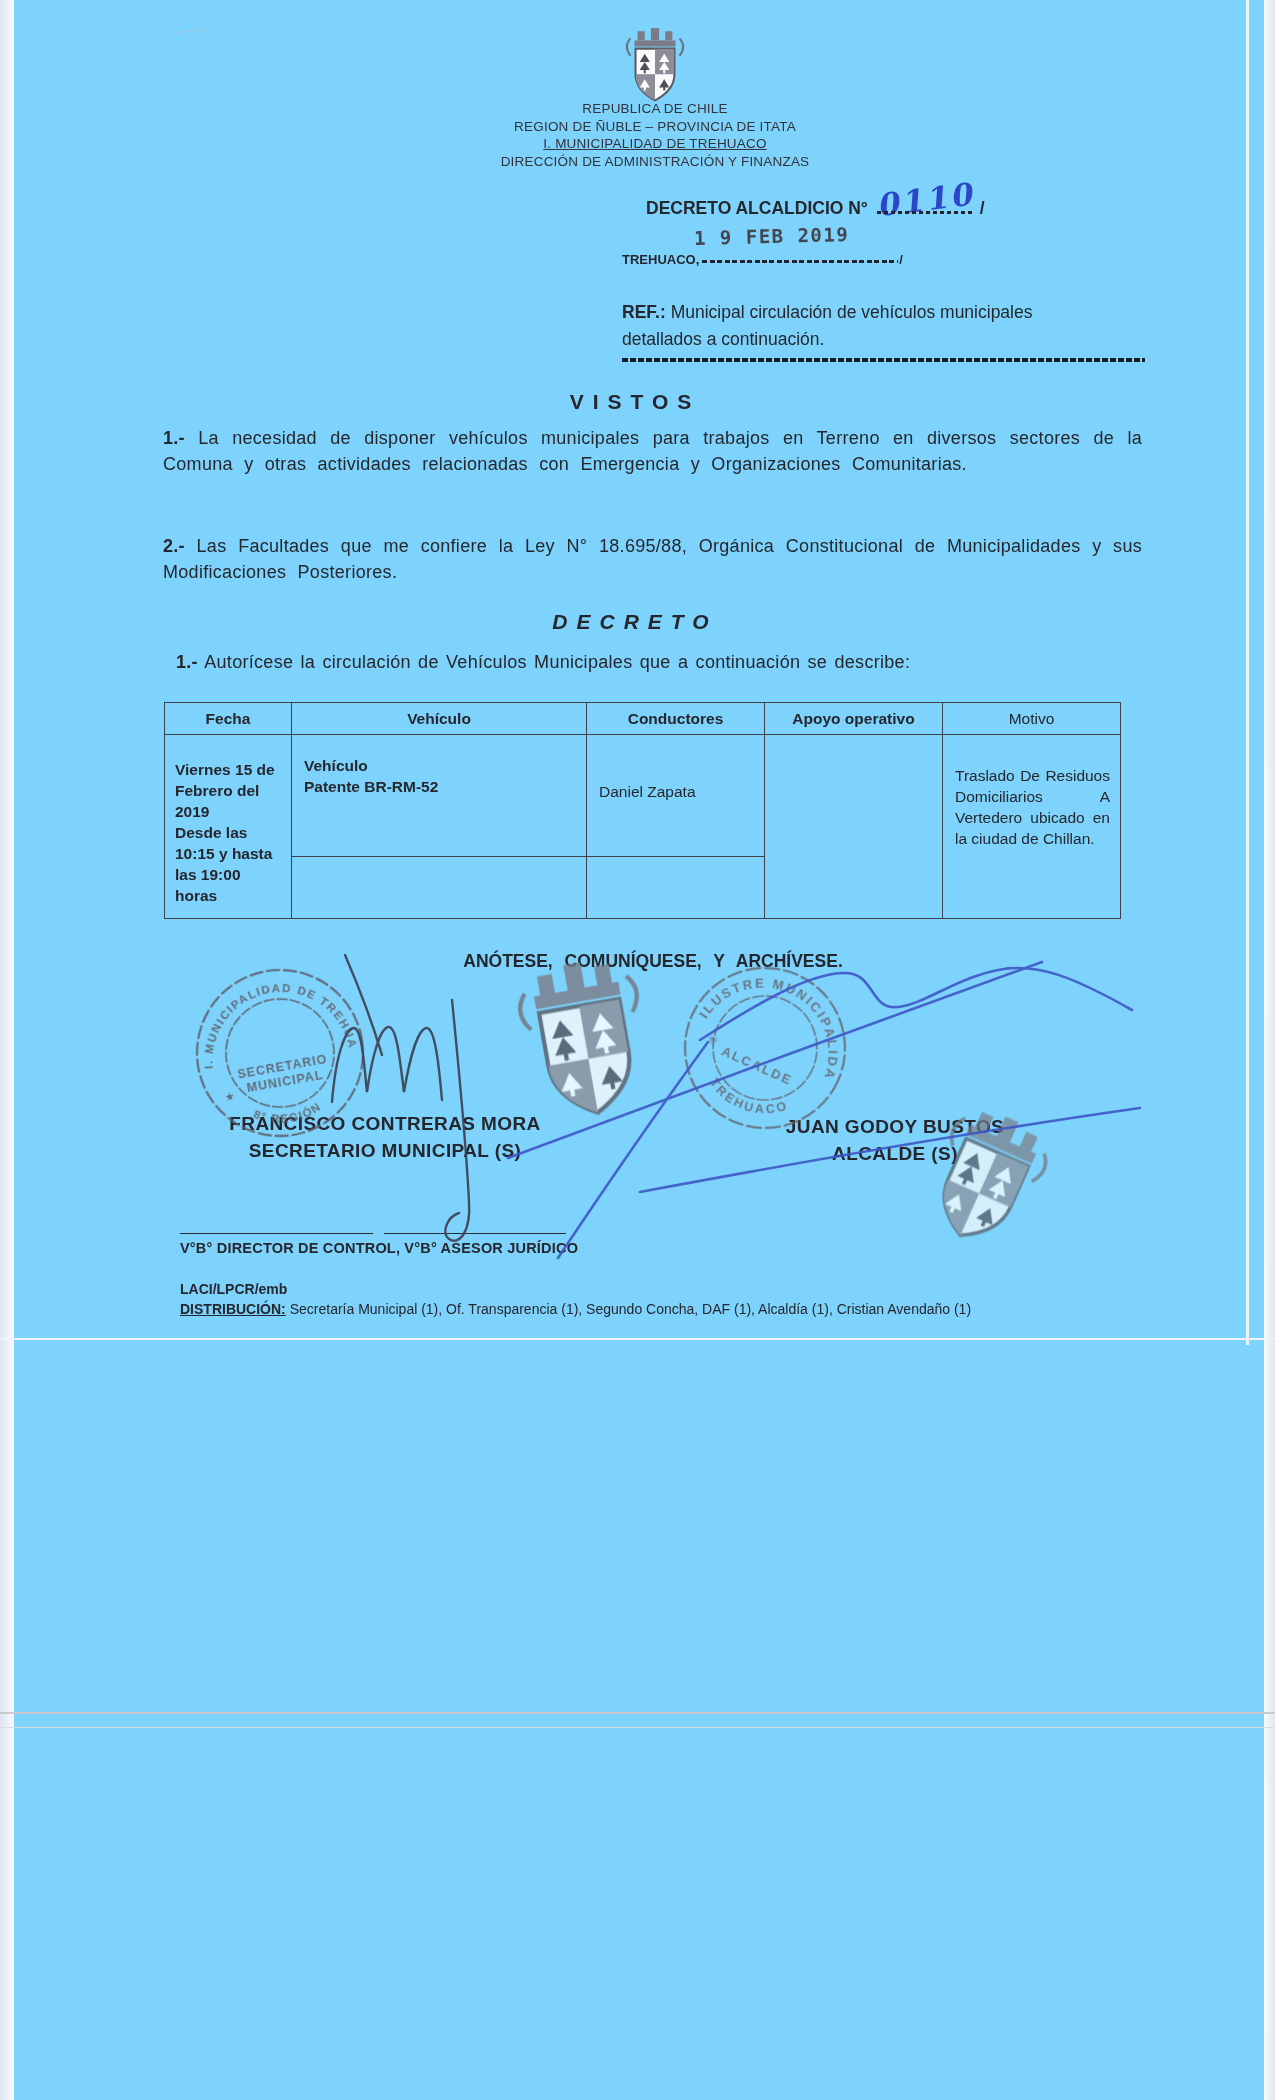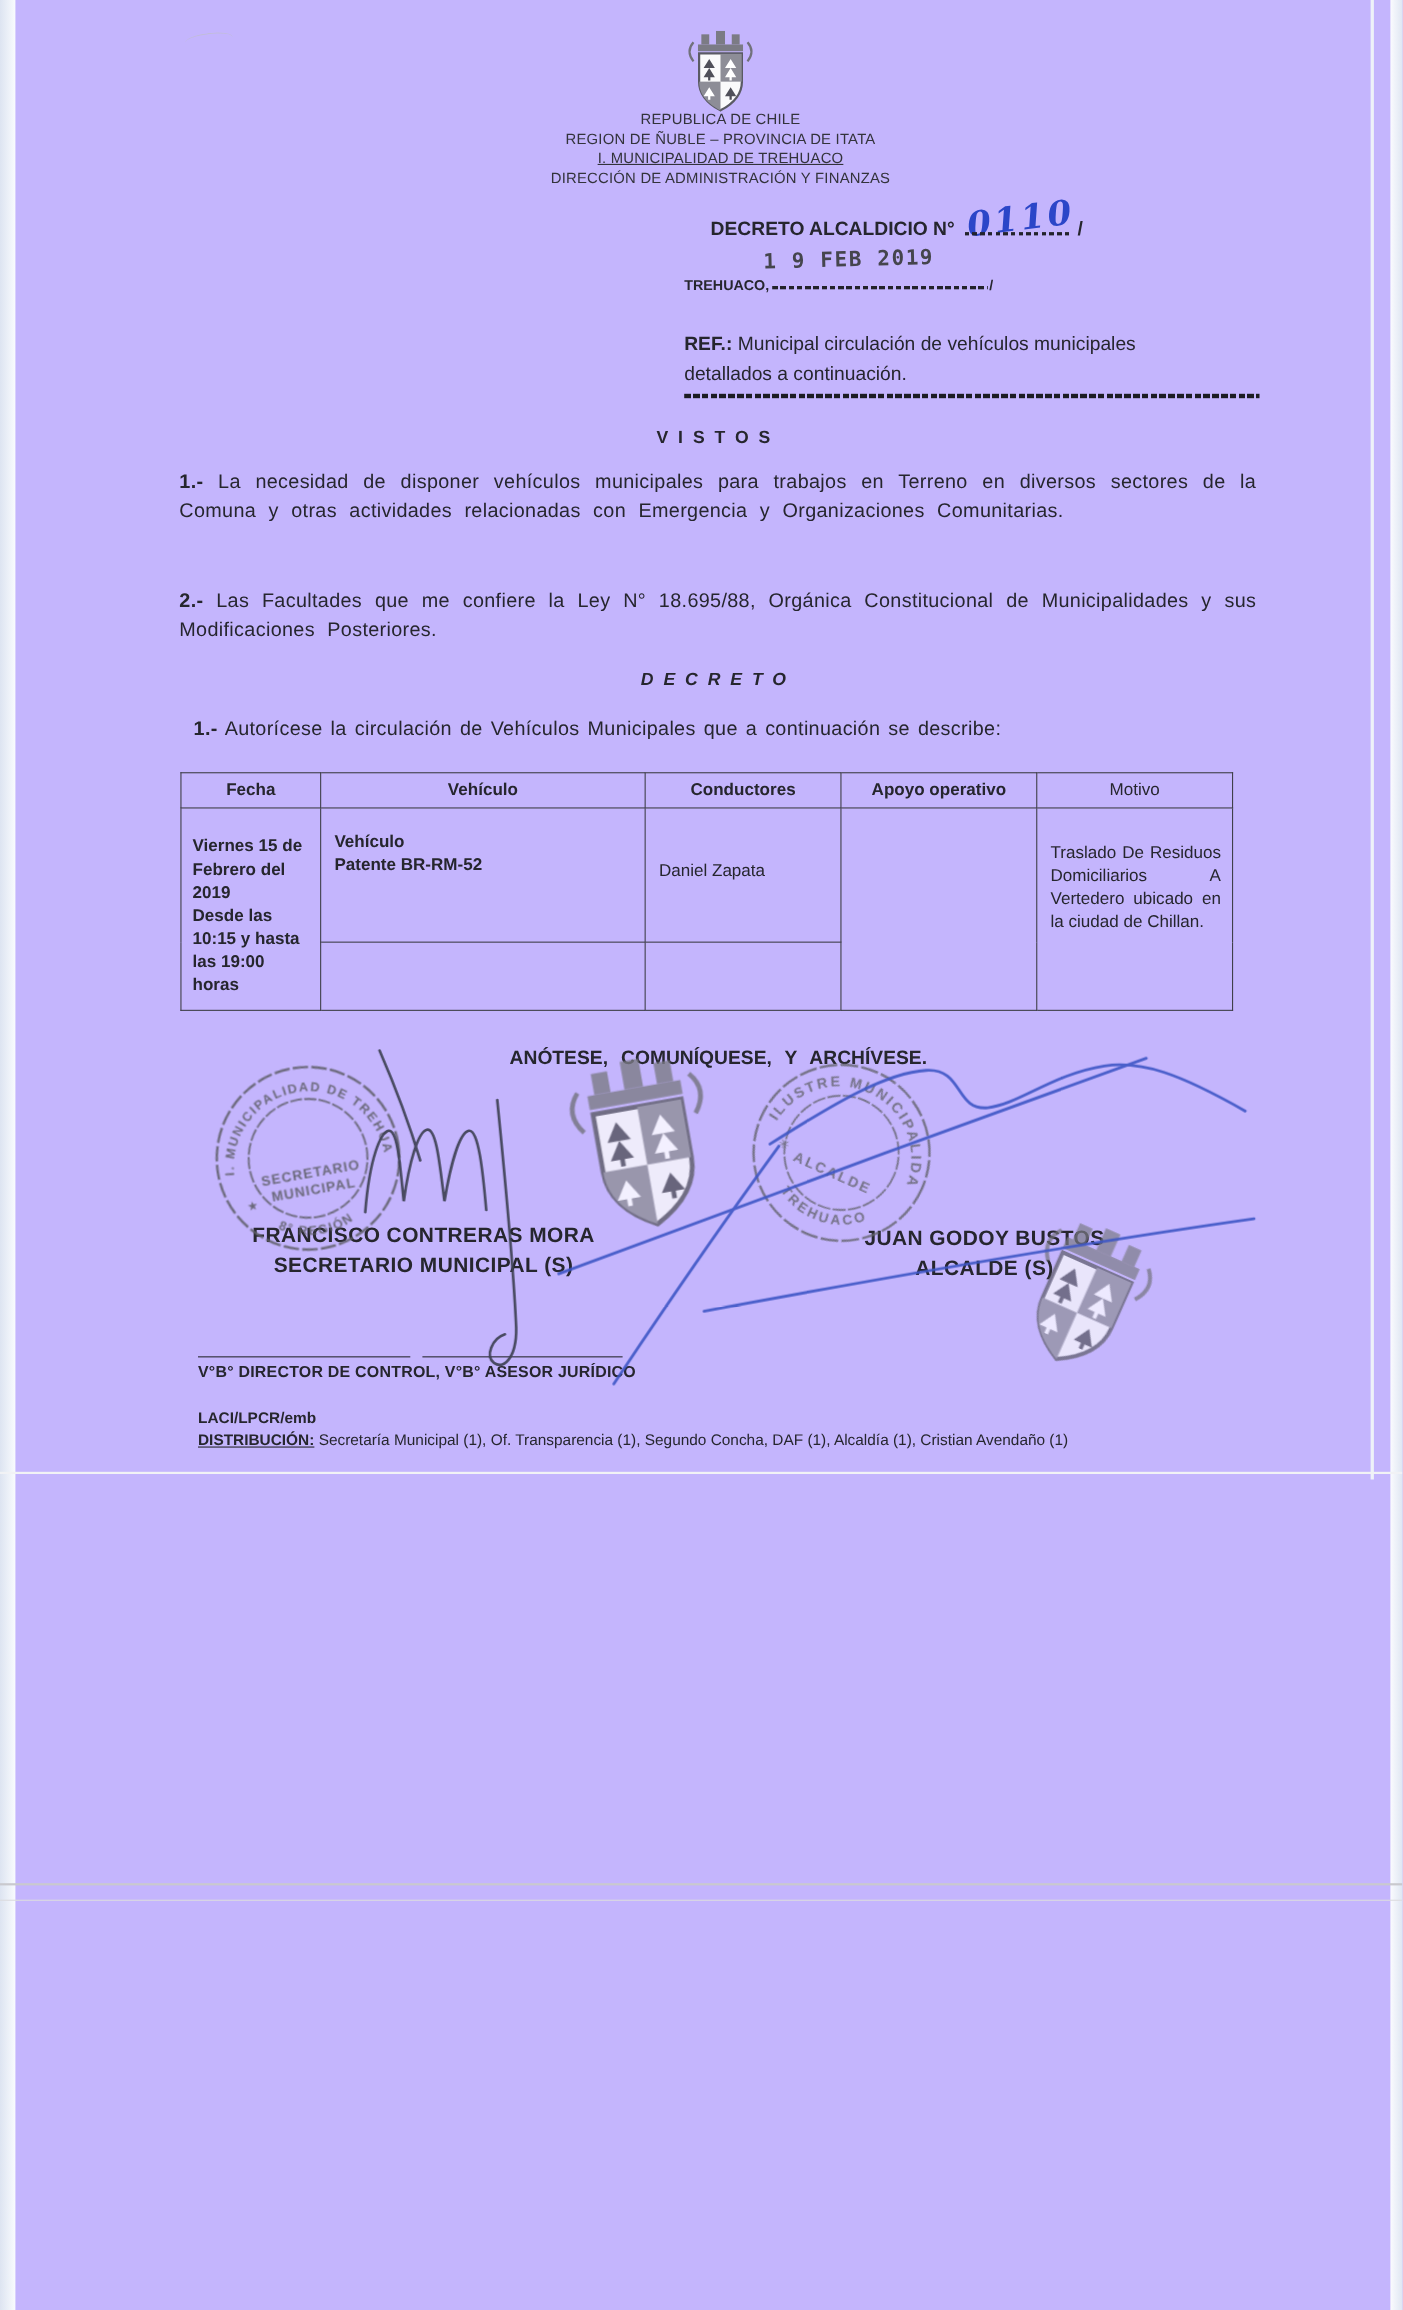--- a/index.html
+++ b/index.html
@@ -1,19 +1,19 @@
 <!DOCTYPE html>
 <html><head>
 <meta charset="utf-8">
 <title>scan</title>
 <style>
   html,body{margin:0;padding:0;background:#e8e8ea;}
   .page{
     position:relative; width:1275px; height:2100px; margin:0 auto;
-    background:#c4b5fd; overflow:hidden;
+    background:#7dd3fc; overflow:hidden;
     font-family:"Liberation Sans", sans-serif; color:#26262e;
   }
   .abs{position:absolute;}
 
   
   .band-left{left:0;top:0;width:14px;height:2100px;background:linear-gradient(90deg,#dde4f1,#f9fbfe);}
   .band-right{right:0;top:0;width:11px;height:2100px;background:linear-gradient(270deg,#dfe6f2,#fafbfe);}
   .streak-right{left:1246px;top:0;width:3px;height:1345px;background:#eef2f9;}
   .fold-line{left:0;top:1338px;width:1275px;height:2px;background:#f1f2f5;}
   .scan-line-a{left:0;top:1712px;width:1275px;height:2px;background:#c9c9ce;}
@@ -36,21 +36,21 @@
   }
   .date-stamp{left:694px;top:225px;font-family:"DejaVu Sans Mono",monospace;font-weight:bold;font-size:19px;letter-spacing:1.5px;color:#45454d;transform:rotate(-1.5deg);}
   .city-line{left:622px;top:252px;font-weight:bold;font-size:13px;white-space:nowrap;}
   .fillline{display:inline-block;width:196px;height:3px;background:repeating-linear-gradient(90deg,#23232b 0 5px,transparent 5px 7.5px);vertical-align:baseline;margin:0 1px 1px 3px;}
 
   
   .ref-block{left:622px;top:299px;width:523px;font-size:17.5px;line-height:27px;}
   .ref-rule{margin-top:5px;height:4px;background:repeating-linear-gradient(90deg,#1c1c23 0 6px,transparent 6px 8px);}
 
   
-  .heading{left:163px;top:390px;width:980px;text-align:center;font-weight:bold;font-size:16px;letter-spacing:9px;}
+  .heading{left:145px;top:390px;width:980px;text-align:center;font-weight:bold;font-size:21px;letter-spacing:9px;}
   .para{left:163px;width:979px;text-align:justify;font-size:18px;line-height:25.5px;word-spacing:6px;letter-spacing:.3px;}
   .p1{top:426px;}
   .p2{top:534px;}
   .heading2{top:610px;font-style:italic;}
   .p3{top:650px;text-align:left;word-spacing:2px;margin-left:13px;}
 
   
   .veh-table{left:164px;top:702px;}
   table{border-collapse:collapse;table-layout:fixed;width:956px;}
   th,td{border:1.5px solid #40404a;vertical-align:top;font-size:15.5px;line-height:21px;padding:0;}

